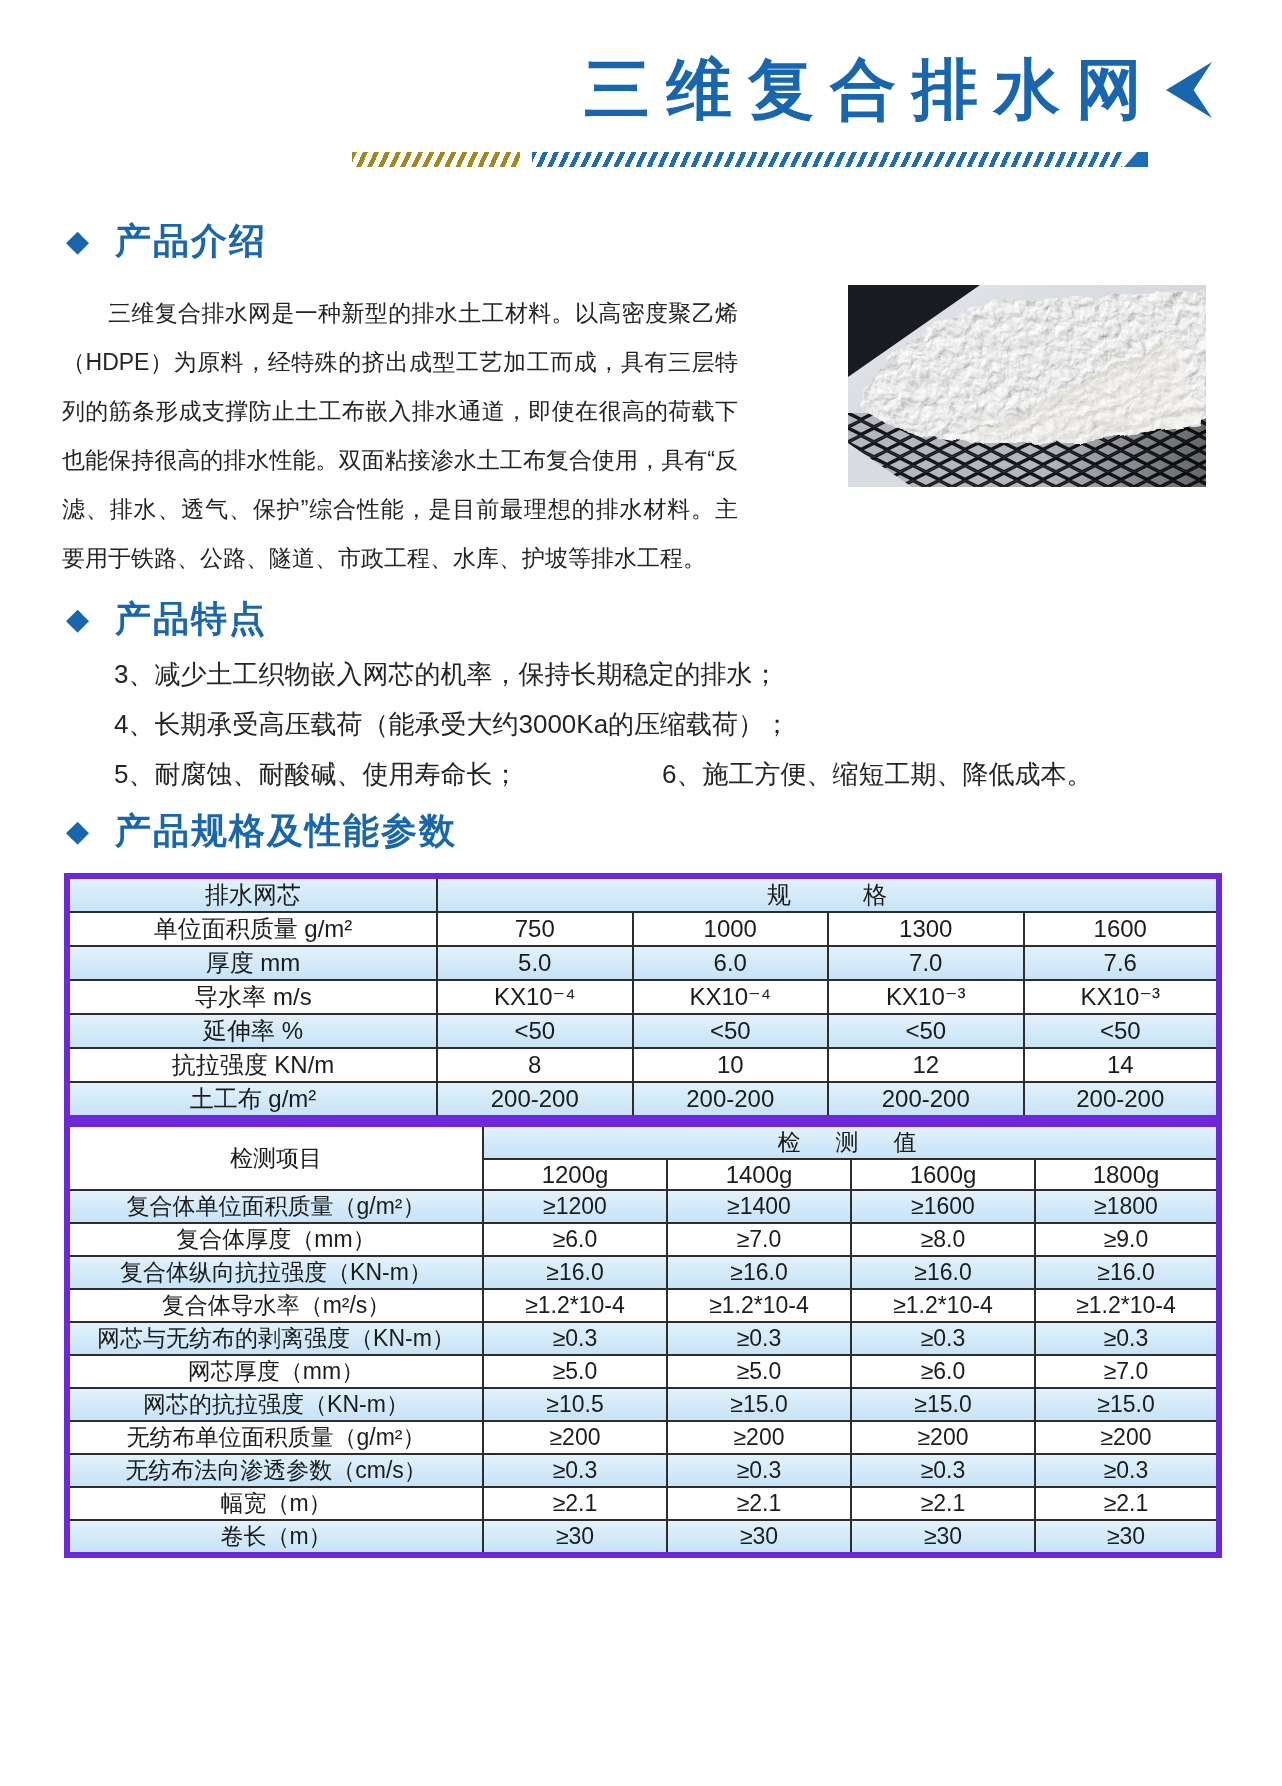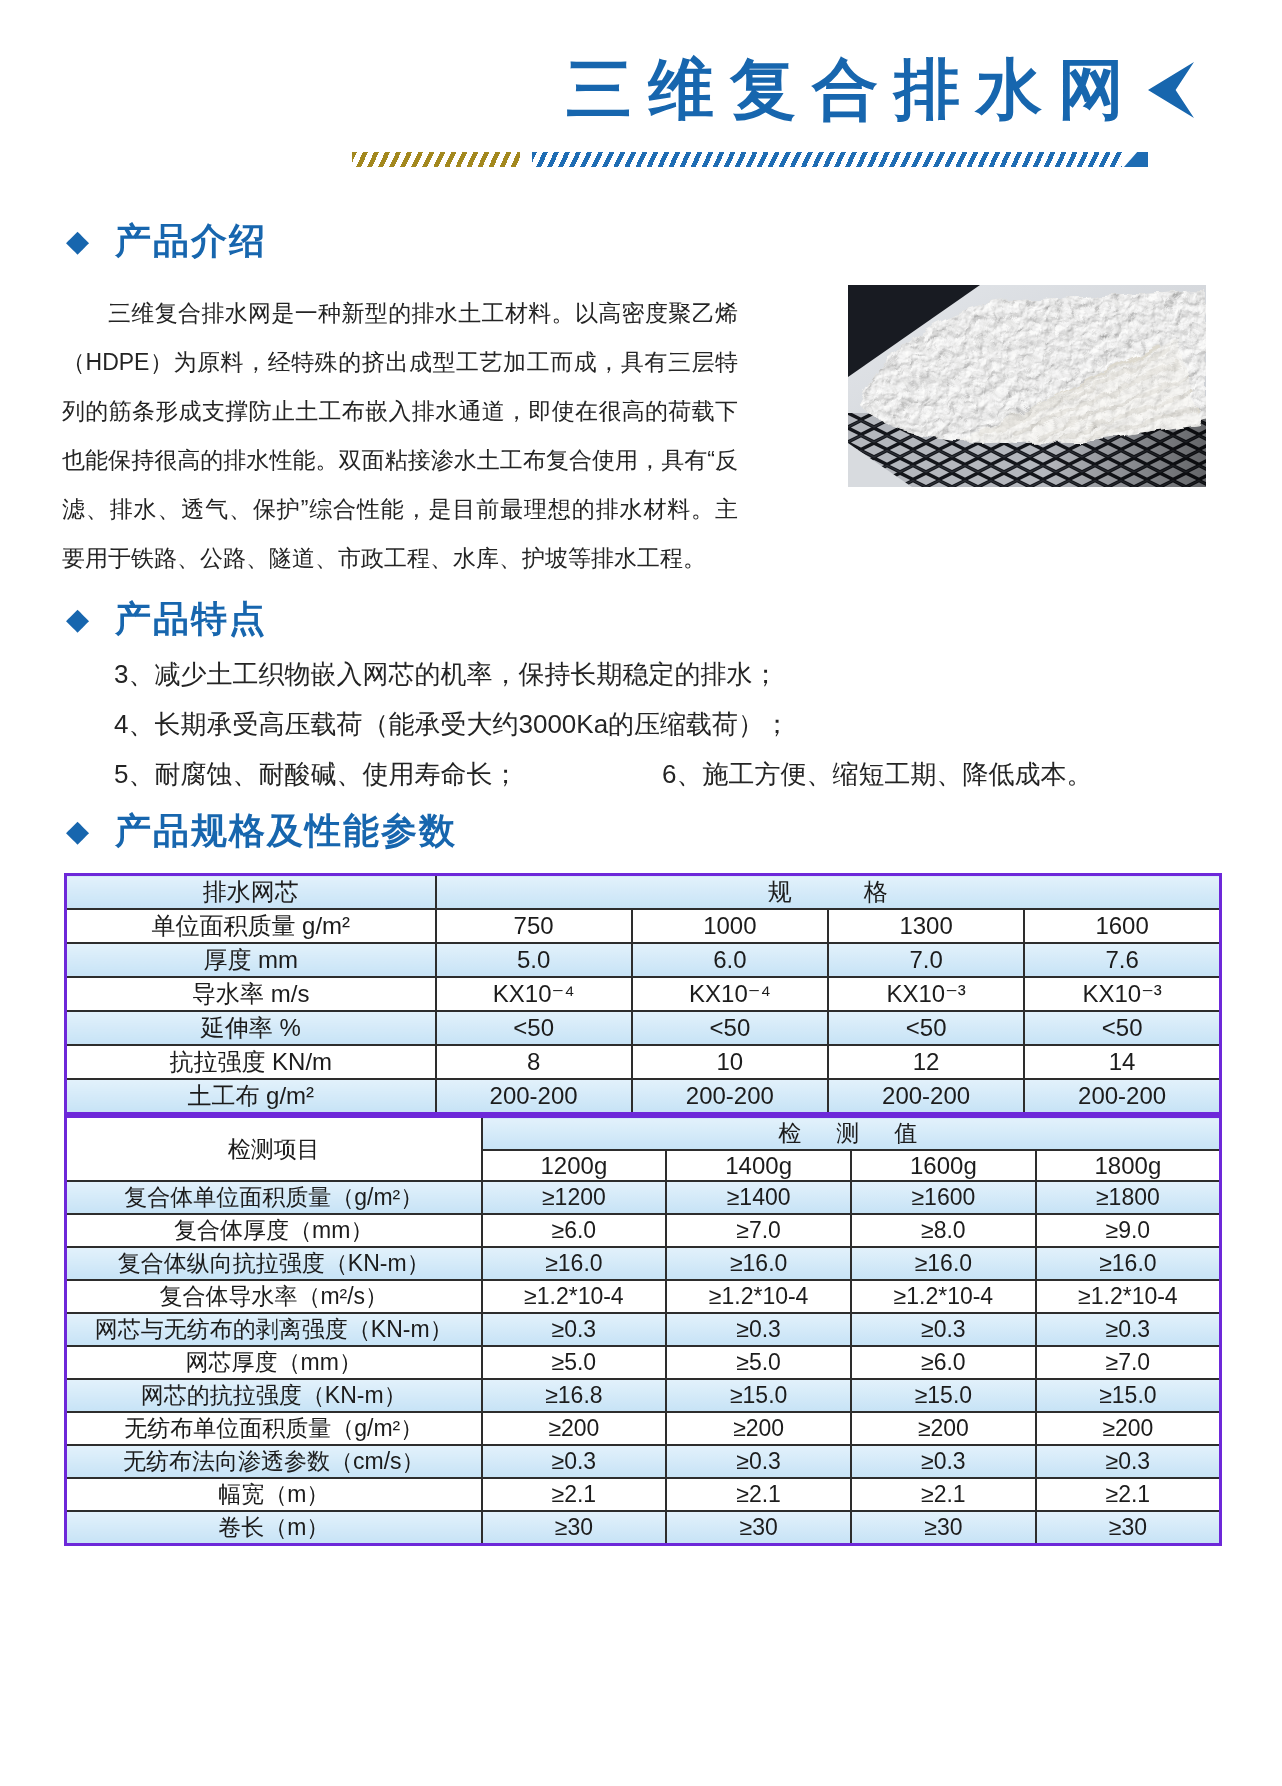--- a/index.html
+++ b/index.html
@@ -1,20 +1,20 @@
 <!DOCTYPE html>
 <html><head>
 <meta charset="utf-8">
 <style>
   html,body{margin:0;padding:0;background:#ffffff;}
   body{font-family:"Liberation Sans","DejaVu Sans",sans-serif;color:#242424;}
   .page{position:relative;width:1282px;height:1786px;background:#ffffff;overflow:hidden;margin:0 auto;}
 
   
-  .title-row{display:flex;justify-content:flex-end;align-items:center;padding-right:88px;margin-top:34px;height:112px;}
+  .title-row{display:flex;justify-content:flex-end;align-items:center;padding-right:70px;margin-top:34px;height:112px;}
   .page-title{margin:0;color:#1766ae;font-size:66px;font-weight:bold;letter-spacing:16px;
     font-family:"Liberation Serif","DejaVu Serif",serif;white-space:nowrap;}
   .title-arrow{width:46px;height:56px;background:#1766ae;margin-left:8px;
     clip-path:polygon(100% 0,0 50%,100% 100%,60% 50%);}
 
   
   .stripe-bar{display:flex;align-items:stretch;height:15px;margin:6px 134px 0 352px;}
   .stripe-gold{width:168px;background:repeating-linear-gradient(115deg,#a3881e 0 4.5px,#ffffff 4.5px 10px);margin-right:12px;}
   .stripe-blue{flex:1;background:repeating-linear-gradient(115deg,#1e6cb3 0 4.5px,#ffffff 4.5px 10px);}
   .stripe-cap{width:24px;background:#1e6cb3;margin-left:2px;clip-path:polygon(55% 0,100% 0,100% 100%,0 100%);}
@@ -39,21 +39,21 @@
   .feat-list{margin:6px 0 0 114px;}
   .feat-row{display:flex;height:50px;line-height:50px;font-size:26px;color:#242424;white-space:nowrap;}
   .feat-col1{width:548px;}
 
   
   table{border-collapse:collapse;table-layout:fixed;width:1158px;margin-left:64px;
     font-size:24px;color:#1c1c1c;}
   .spec-table{margin-top:18px;}
   .test-table{font-size:23px;}
   td{border:2px solid #2d2d2d;text-align:center;vertical-align:middle;padding:0 4px;overflow:hidden;white-space:nowrap;}
-  table{border:3px solid #6d28d9;}
+  table{border:6px solid #6d28d9;}
   .spec-table td{height:31px;}
   .test-table td{height:29px;}
   .c-label1{width:370px;}
   .c-label2{width:416px;}
   .blue, .blue-row td{background:linear-gradient(180deg,#e2f1fb 0%,#c7e3f6 100%);}
   .spec-table tbody tr:nth-child(even) td{background:linear-gradient(180deg,#e2f1fb 0%,#c7e3f6 100%);}
   .test-table tbody tr:nth-child(odd) td{background:linear-gradient(180deg,#e2f1fb 0%,#c7e3f6 100%);}
   .group{letter-spacing:6px;height:34px;}
   .subcol{height:30px;font-size:24px;}
 </style>
@@ -283,21 +283,21 @@
           </tr>
           <tr>
             <td class="lbl">网芯厚度（mm）</td>
             <td>≥5.0</td>
             <td>≥5.0</td>
             <td>≥6.0</td>
             <td>≥7.0</td>
           </tr>
           <tr>
             <td class="lbl">网芯的抗拉强度（KN-m）</td>
-            <td>≥16.8</td>
+            <td>≥10.5</td>
             <td>≥15.0</td>
             <td>≥15.0</td>
             <td>≥15.0</td>
           </tr>
           <tr>
             <td class="lbl">无纺布单位面积质量（g/m²）</td>
             <td>≥200</td>
             <td>≥200</td>
             <td>≥200</td>
             <td>≥200</td>

